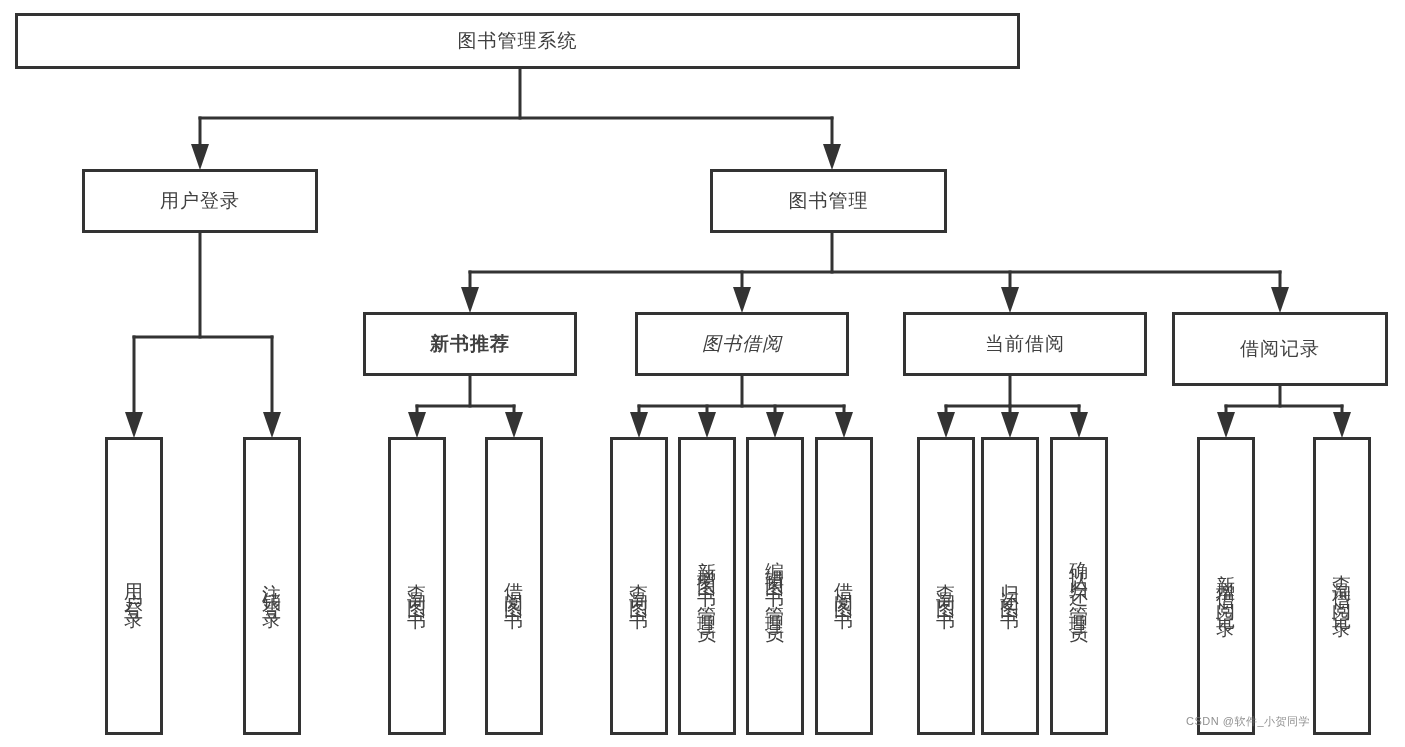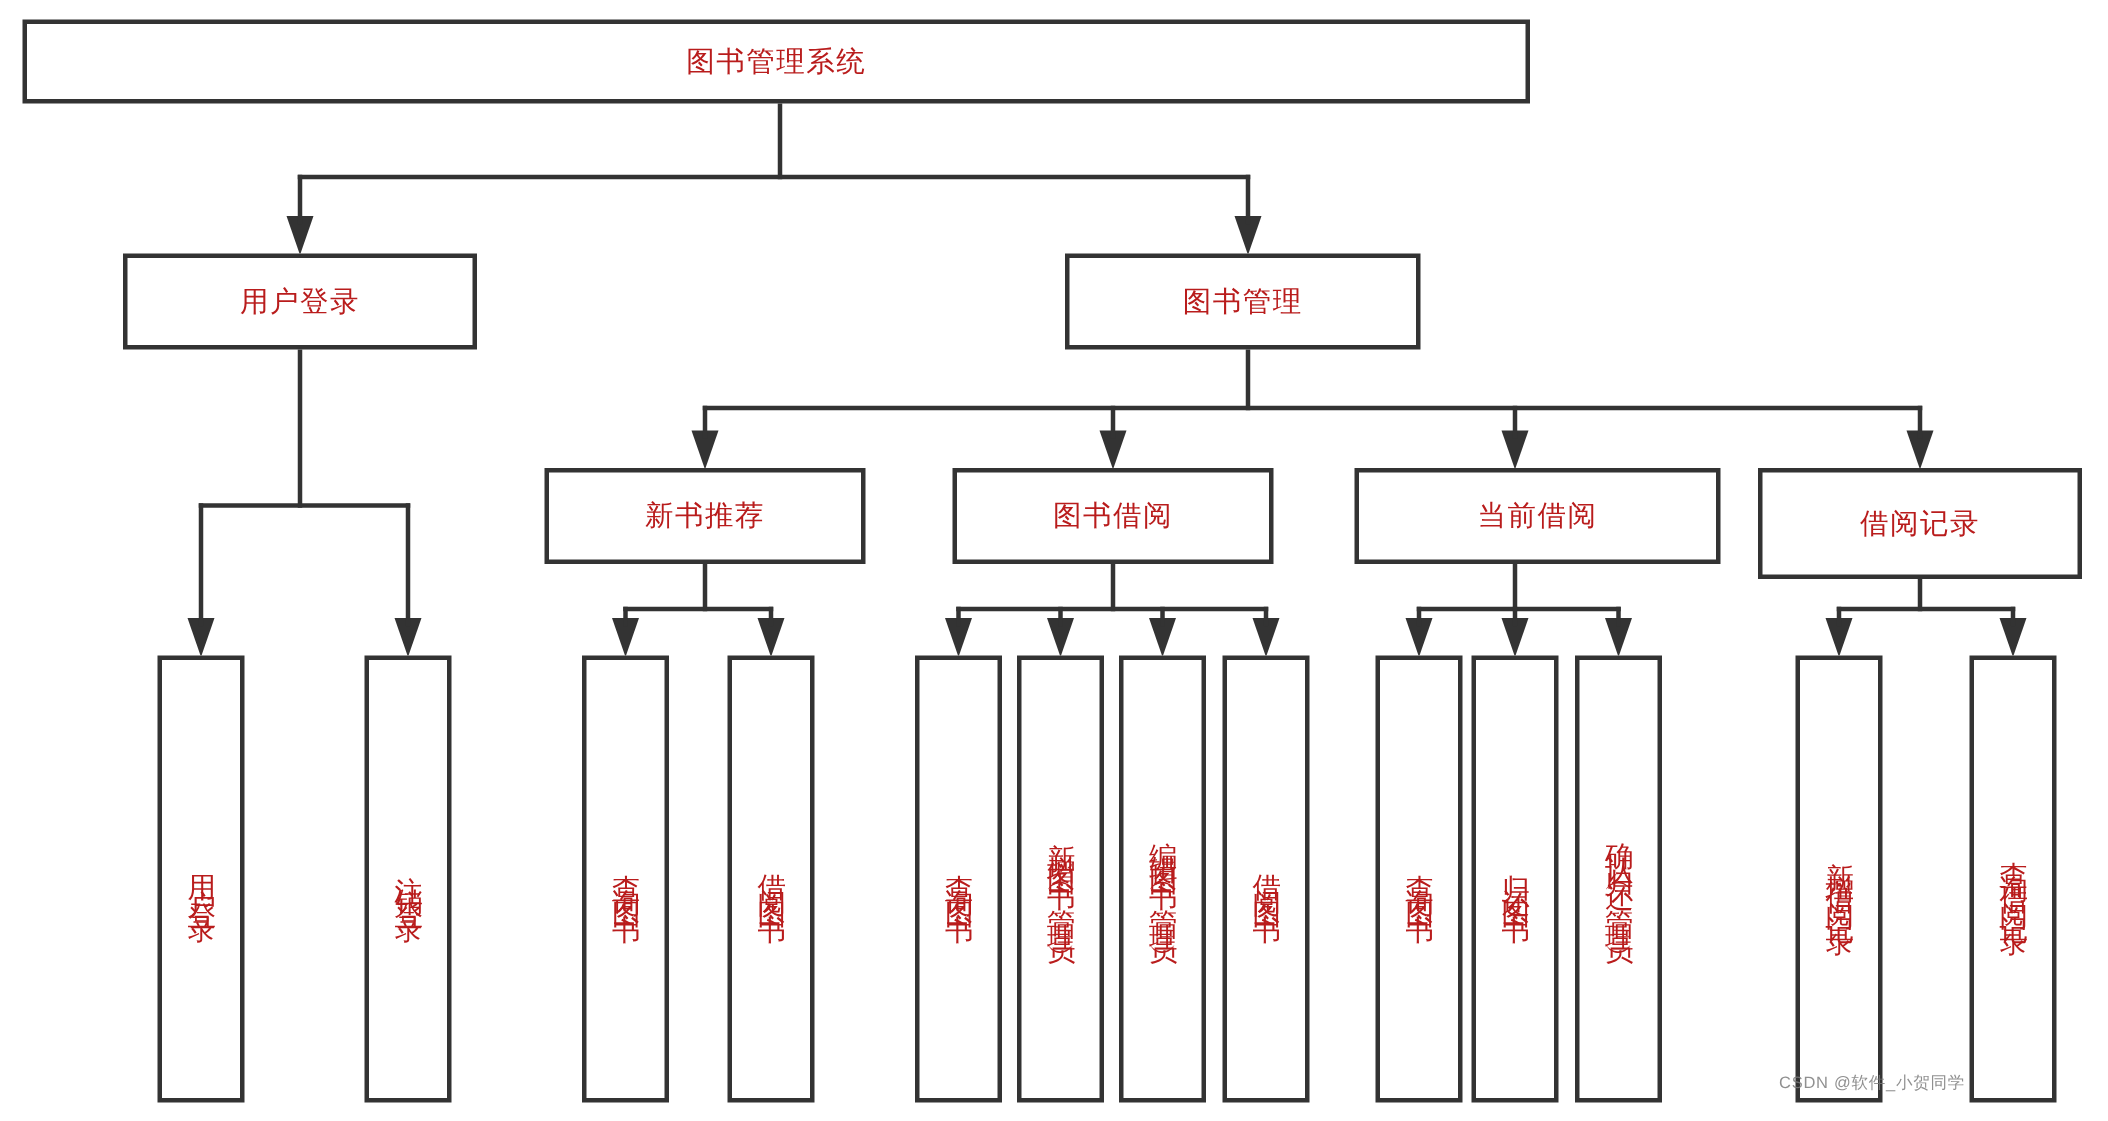--- a/index.html
+++ b/index.html
@@ -17,21 +17,21 @@
     width: 1405px; height: 747px;
   }
   .node {
     position: absolute;
     box-sizing: border-box;
     border: 3px solid #333333;
     background: #ffffff;
     display: flex;
     align-items: center;
     justify-content: center;
-    color: #b91c1c;
+    color: #404040;
   }
   .node .htext {
     font-size: 19px;
     letter-spacing: 1px;
     white-space: nowrap;
   }
   .node .vtext {
     writing-mode: vertical-rl;
     text-orientation: mixed;
     font-size: 19px;
@@ -109,24 +109,24 @@
   <div id="nodes-layer">
       <div class="node h" style="left: 15px; top: 13px; width: 1005px; height: 56px; border-color: rgb(51, 51, 51);">
         <span class="htext">图书管理系统</span>
       </div>
       <div class="node h" style="left: 82px; top: 169px; width: 236px; height: 64px; border-color: rgb(51, 51, 51);">
         <span class="htext">用户登录</span>
       </div>
       <div class="node h" style="left: 710px; top: 169px; width: 237px; height: 64px; border-color: rgb(51, 51, 51);">
         <span class="htext">图书管理</span>
       </div>
-      <div class="node h" style="left: 363px; top: 312px; width: 214px; height: 64px; border-color: rgb(51, 51, 51);">
+      <div class="node h" style="left: 363px; top: 312px; width: 214px; height: 64px; border-color: rgb(51, 51, 51); font-weight: bold;">
         <span class="htext">新书推荐</span>
       </div>
-      <div class="node h" style="left: 635px; top: 312px; width: 214px; height: 64px; border-color: rgb(51, 51, 51);">
+      <div class="node h" style="left: 635px; top: 312px; width: 214px; height: 64px; border-color: rgb(51, 51, 51); font-style: italic;">
         <span class="htext">图书借阅</span>
       </div>
       <div class="node h" style="left: 903px; top: 312px; width: 244px; height: 64px; border-color: rgb(51, 51, 51);">
         <span class="htext">当前借阅</span>
       </div>
       <div class="node h" style="left: 1172px; top: 312px; width: 216px; height: 74px; border-color: rgb(51, 51, 51);">
         <span class="htext">借阅记录</span>
       </div>
       <div class="node v" style="left: 105px; top: 437px; width: 58px; height: 298px; border-color: rgb(51, 51, 51);">
         <span class="vtext">用户登录</span>

